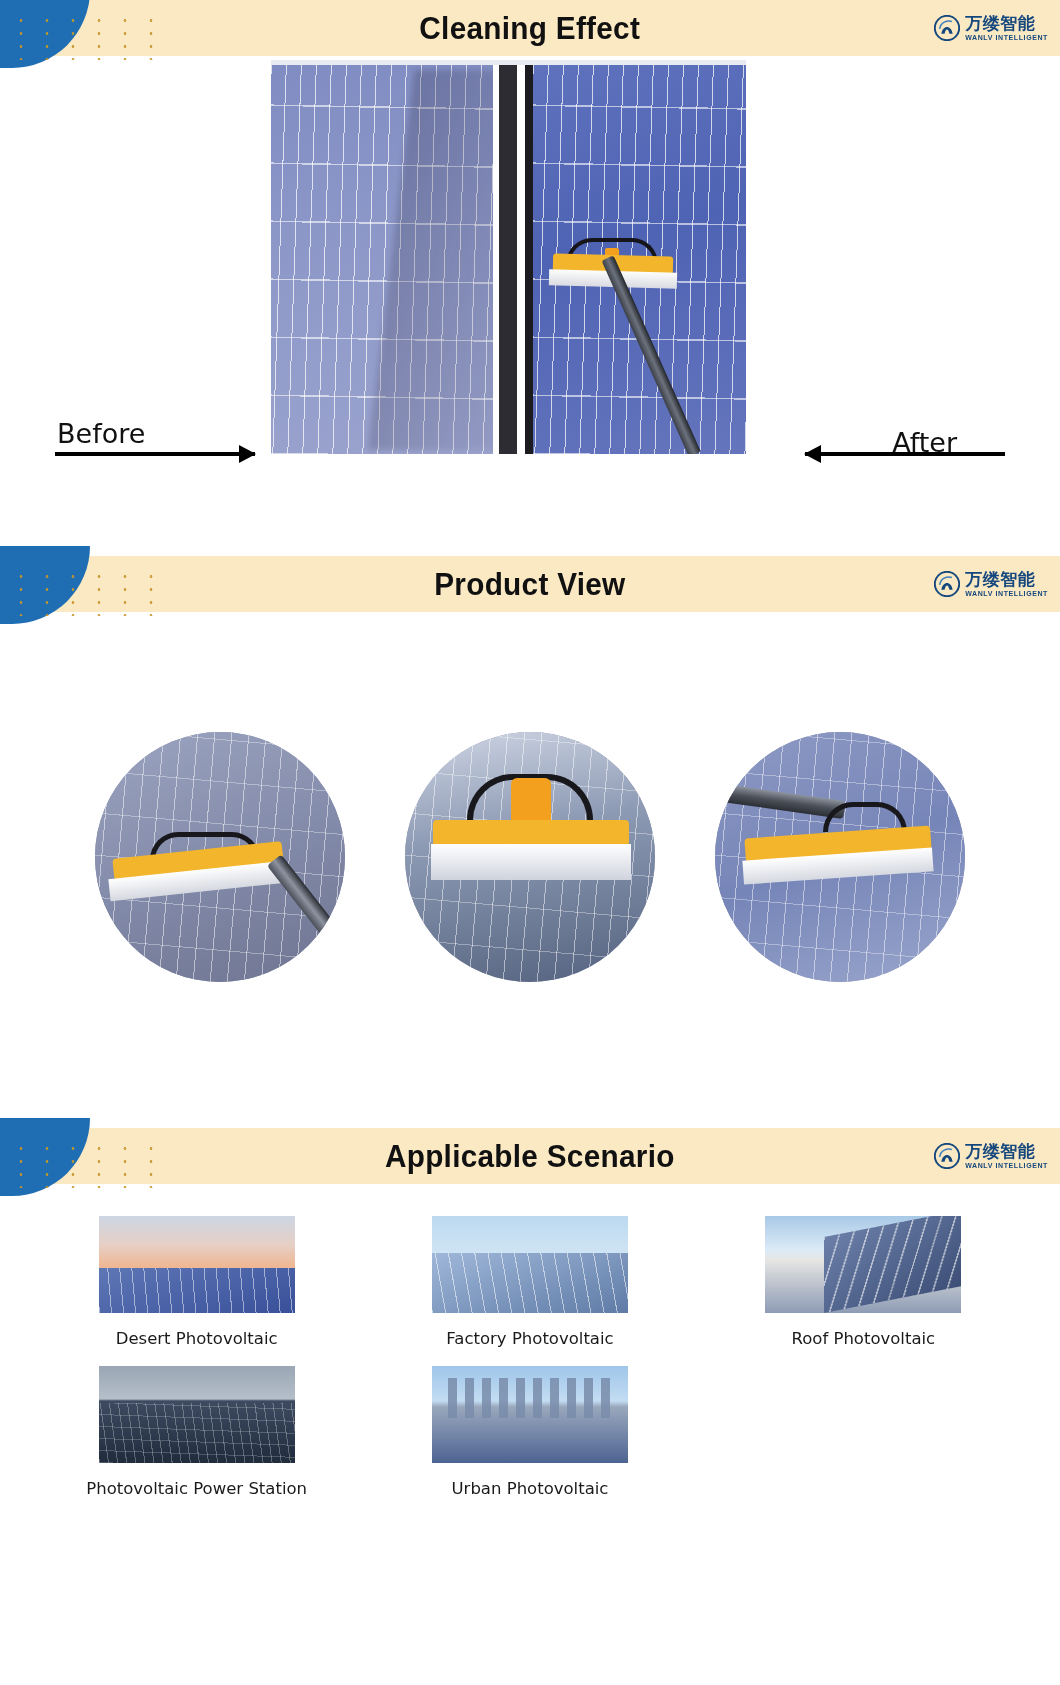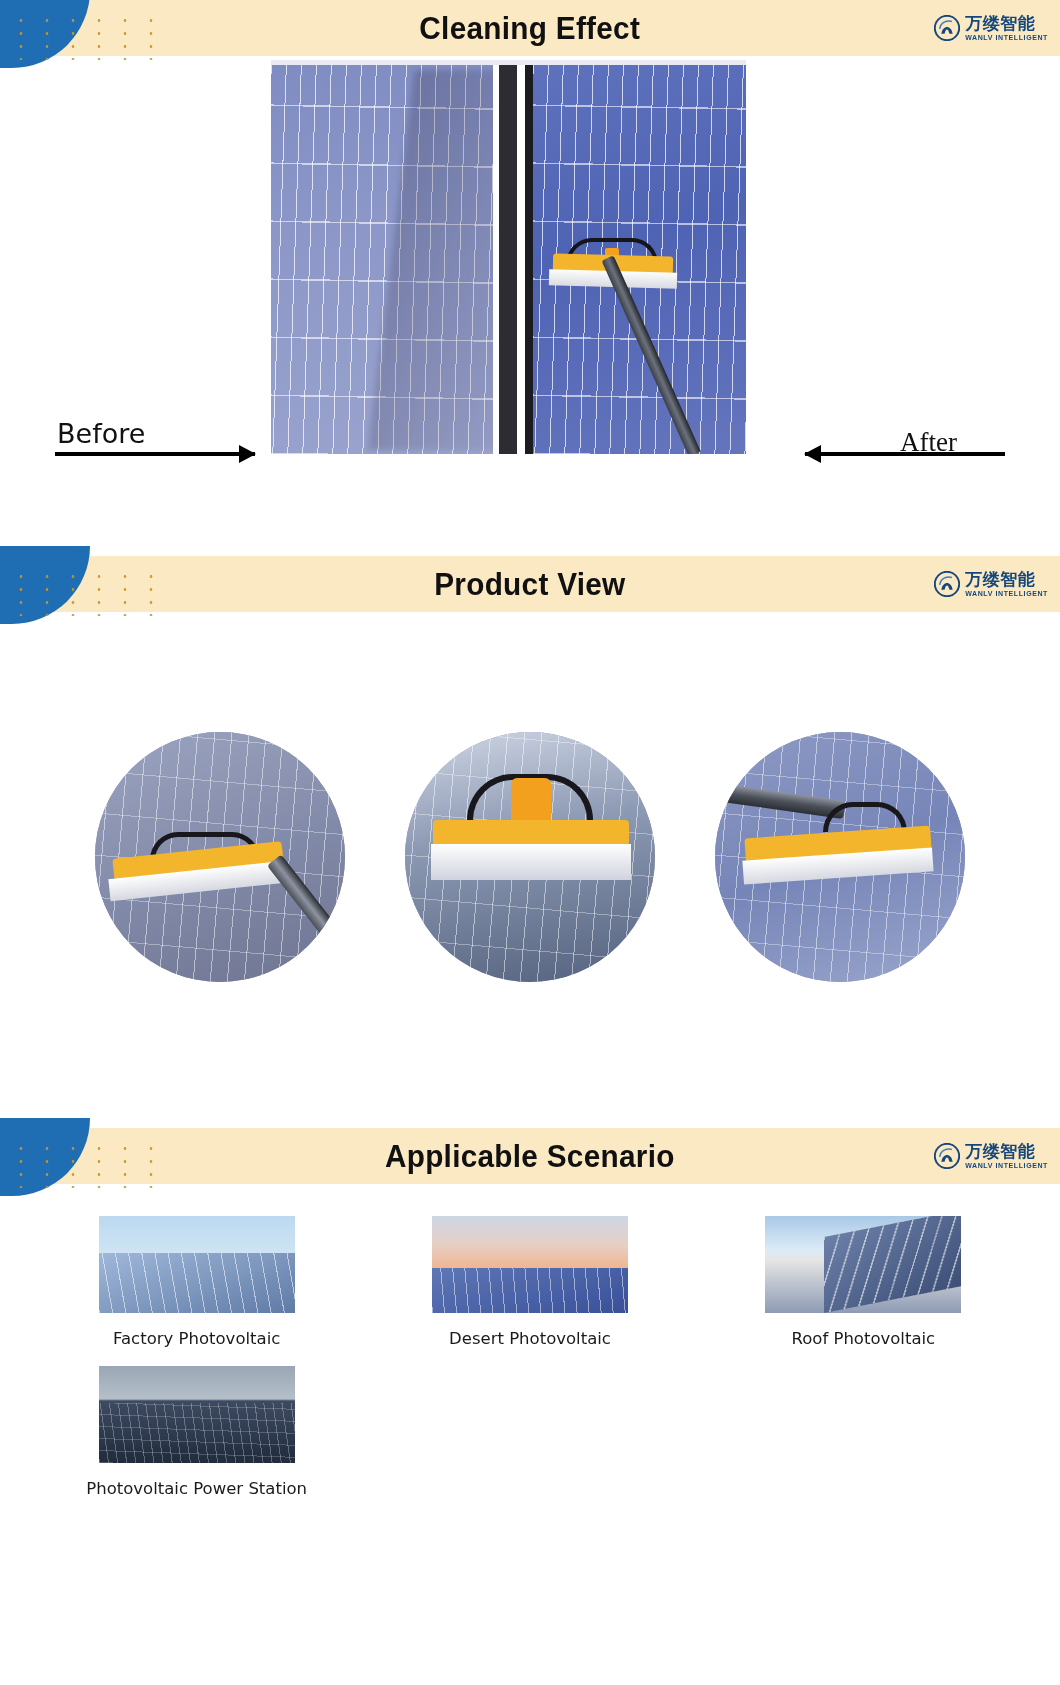--- a/index.html
+++ b/index.html
@@ -129,21 +129,21 @@
     position:absolute; left:334px; top:188px; width:14px; height:16px;
     background:#f2a01e; border-radius:2px;
   }
 
   .before-label, .after-label {
     position:absolute;
     font-size:27px; color:#111; font-weight:400;
     font-family:"DejaVu Sans", sans-serif;
   }
   .before-label { left:57px; top:362px; }
-  .after-label  { right:103px; top:371px;font-family:Liberation Serif, serif; }
+  .after-label  { right:103px; top:371px; }
 
   .arrow-row { position:absolute; top:392px; left:0; right:0; height:14px; }
   .arrow-l { position:absolute; left:55px; top:4px; width:200px; height:4px; background:#000; }
   .arrow-l::after {
     content:""; position:absolute; right:-1px; top:-7px;
     border-left:17px solid #000; border-top:9px solid transparent; border-bottom:9px solid transparent;
   }
   .arrow-r { position:absolute; right:55px; top:4px; width:200px; height:4px; background:#000; }
   .arrow-r::after {
     content:""; position:absolute; left:-1px; top:-7px;
@@ -374,42 +374,48 @@
       <div class="logo-en">WANLV INTELLIGENT</div>
     </div>
   </div>
 </div>
 
 <div class="sec3">
   <div class="scen-grid">
 
     <div class="scen-cell">
       <div class="scen-thumb">
+          <div class="t-desert"></div>
+        </div>
+      <div class="scen-cap">Desert Photovoltaic</div>
+    </div>
+
+    <div class="scen-cell">
+      <div class="scen-thumb">
           <div class="t-factory"></div>
         </div>
       <div class="scen-cap">Factory Photovoltaic</div>
-    </div>
-
-    <div class="scen-cell">
-      <div class="scen-thumb">
-          <div class="t-desert"></div>
-        </div>
-      <div class="scen-cap">Desert Photovoltaic</div>
     </div>
 
 
     <div class="scen-cell">
       <div class="scen-thumb">
           <div class="t-roof"></div>
         </div>
       <div class="scen-cap">Roof Photovoltaic</div>
     </div>
 
     <div class="scen-cell">
       <div class="scen-thumb">
           <div class="t-station"></div>
         </div>
       <div class="scen-cap">Photovoltaic Power Station</div>
     </div>
 
+    <div class="scen-cell">
+      <div class="scen-thumb">
+          <div class="t-urban"></div>
+        </div>
+      <div class="scen-cap">Urban Photovoltaic</div>
+    </div>
 
   </div>
 </div>
 
 </body></html>

